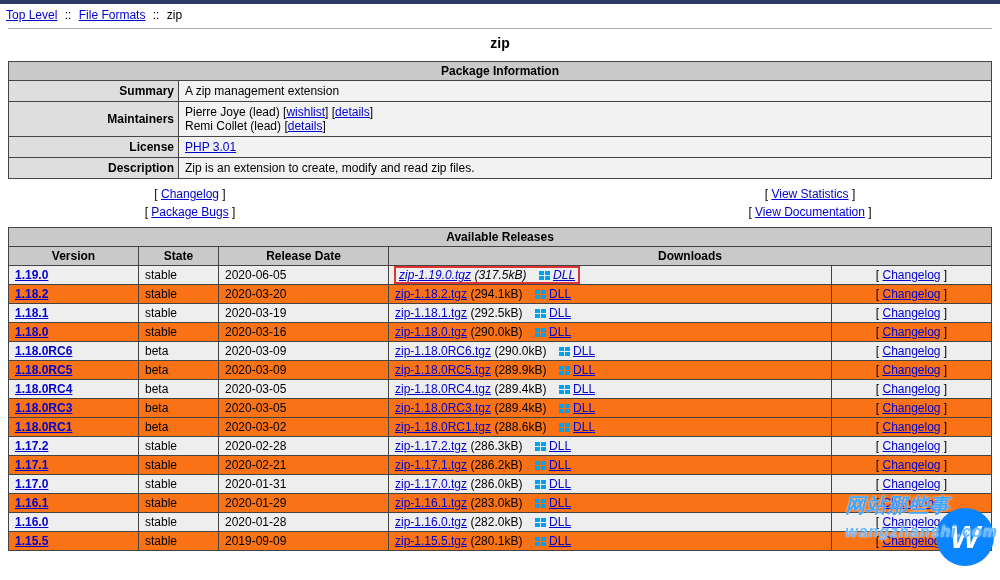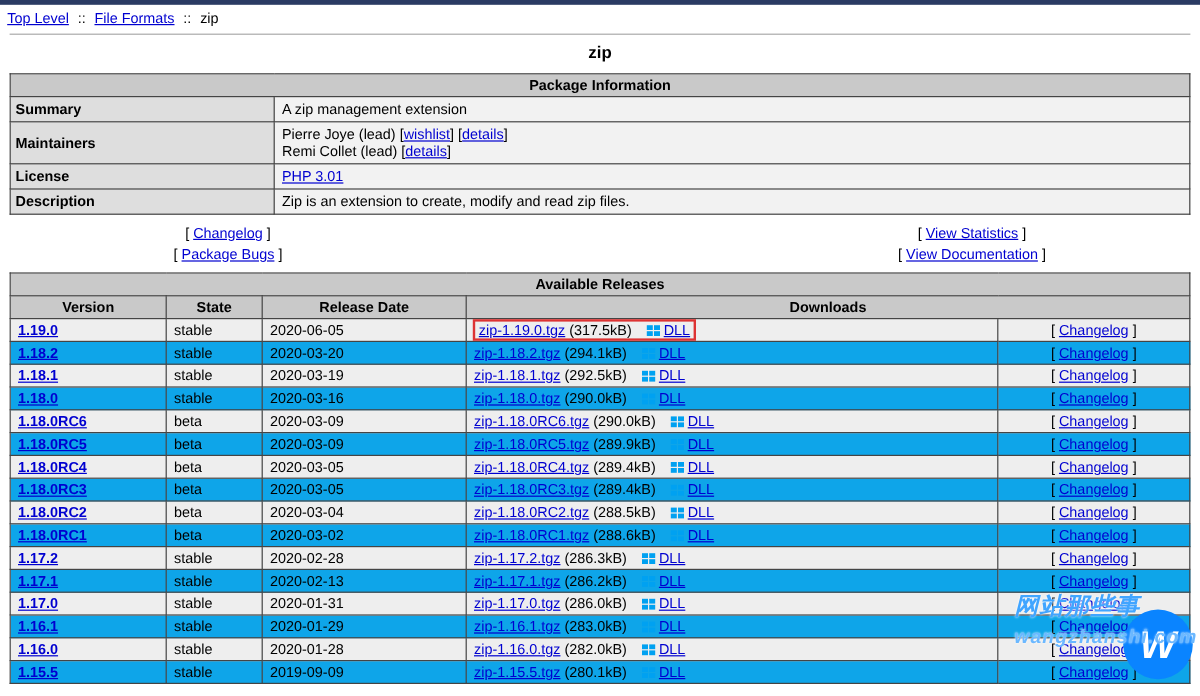--- a/index.html
+++ b/index.html
@@ -19,41 +19,41 @@
   h2.pkg-title { text-align:center; margin:6px 0 10px 0; font-size:14px; font-weight:bold; }
 
   .box { margin: 0 8px 8px 8px; }
   table { border-collapse: collapse; width:100%;border-radius:20px; }
   .outer { border:1px solid #444; }
   th.section-head {
     background:#c9c9c9; text-align:center; font-weight:bold;
     border:1px solid #444; padding:2px 4px; font-size:12px;
   }
   td.label {
-    background:#dedede; width:220px; text-align:left; font-weight:bold;
+    background:#dedede; width:170px; text-align:right; font-weight:bold;
     border:1px solid #444; padding:2px 4px;
   }
   td.val { background:#f2f2f2; border:1px solid #444; padding:3px 6px; }
 
   .linksrow { display:flex; justify-content:space-between; margin: 6px 60px 4px 60px; }
   .linksrow .col { text-align:center; min-width:260px; }
   .linksrow .col div { margin-bottom:4px; }
 
   
   .rel th { background:#c9c9c9; border:1px solid #444; padding:2px 4px; text-align:center; font-weight:bold; }
   .rel td { border:1px solid #444; padding:2px 6px; background:#eeeeee; font-size:12px; }
-  .rel tr.even td { background:#0ea5e9; }
+  .rel tr.even td { background:#f97316; }
   .rel td.version { text-align:left; font-weight:bold; width:130px; }
   .rel td.state { width:80px; }
   .rel td.date { width:170px; }
   .rel td.dl { }
   .rel td.chlog { text-align:center; width:160px; }
   .win-icon { display:inline-block; width:12px; height:10px; vertical-align:middle; margin:0 2px 0 6px; }
   .win-icon span { display:block; float:left; width:5px; height:4px; background:#00a1f1; margin:0 1px 1px 0; }
-  .highlight { outline:2px solid #d33; outline-offset:-1px; padding:1px 4px; }
+  .highlight { outline:2px solid #d33; outline-offset:-1px; padding:1px 4px;font-style:italic; }
 
   
   .wm { position:absolute; right:6px; top:508px; pointer-events:none; }
   .wm-circle { width:58px; height:58px; border-radius:50%; background:#0a84ff; display:inline-flex; align-items:center; justify-content:center; color:#fff; font-size:32px; font-weight:bold; font-style:italic; }
   .wm-text { position:absolute; right:2px; top:492px; color:#41a5ff; font-style:italic; font-weight:bold; font-size:20px; letter-spacing:1px; text-shadow:0 0 2px #fff; pointer-events:none; }
 </style>
 </head>
 <body>
 
 <div class="topbar"></div>
@@ -175,45 +175,38 @@
           <td class="dl"><span class=""><a href="#">zip-1.18.0RC4.tgz</a> (289.4kB) &nbsp;<span class="win-icon"><span></span><span></span><span></span><span></span></span><a href="#">DLL</a></span></td>
           <td class="chlog">[ <a href="#">Changelog</a> ]</td>
         </tr>
         <tr class="even">
           <td class="version"><a href="#">1.18.0RC3</a></td>
           <td class="state">beta</td>
           <td class="date">2020-03-05</td>
           <td class="dl"><span class=""><a href="#">zip-1.18.0RC3.tgz</a> (289.4kB) &nbsp;<span class="win-icon"><span></span><span></span><span></span><span></span></span><a href="#">DLL</a></span></td>
           <td class="chlog">[ <a href="#">Changelog</a> ]</td>
         </tr>
-        <tr>
-          <td class="version"><a href="#">1.18.0RC2</a></td>
-          <td class="state">beta</td>
-          <td class="date">2020-03-04</td>
-          <td class="dl"><span class=""><a href="#">zip-1.18.0RC2.tgz</a> (288.5kB) &nbsp;<span class="win-icon"><span></span><span></span><span></span><span></span></span><a href="#">DLL</a></span></td>
-          <td class="chlog">[ <a href="#">Changelog</a> ]</td>
-        </tr>
         <tr class="even">
           <td class="version"><a href="#">1.18.0RC1</a></td>
           <td class="state">beta</td>
           <td class="date">2020-03-02</td>
           <td class="dl"><span class=""><a href="#">zip-1.18.0RC1.tgz</a> (288.6kB) &nbsp;<span class="win-icon"><span></span><span></span><span></span><span></span></span><a href="#">DLL</a></span></td>
           <td class="chlog">[ <a href="#">Changelog</a> ]</td>
         </tr>
         <tr>
           <td class="version"><a href="#">1.17.2</a></td>
           <td class="state">stable</td>
           <td class="date">2020-02-28</td>
           <td class="dl"><span class=""><a href="#">zip-1.17.2.tgz</a> (286.3kB) &nbsp;<span class="win-icon"><span></span><span></span><span></span><span></span></span><a href="#">DLL</a></span></td>
           <td class="chlog">[ <a href="#">Changelog</a> ]</td>
         </tr>
         <tr class="even">
           <td class="version"><a href="#">1.17.1</a></td>
           <td class="state">stable</td>
-          <td class="date">2020-02-13</td>
+          <td class="date">2020-02-21</td>
           <td class="dl"><span class=""><a href="#">zip-1.17.1.tgz</a> (286.2kB) &nbsp;<span class="win-icon"><span></span><span></span><span></span><span></span></span><a href="#">DLL</a></span></td>
           <td class="chlog">[ <a href="#">Changelog</a> ]</td>
         </tr>
         <tr>
           <td class="version"><a href="#">1.17.0</a></td>
           <td class="state">stable</td>
           <td class="date">2020-01-31</td>
           <td class="dl"><span class=""><a href="#">zip-1.17.0.tgz</a> (286.0kB) &nbsp;<span class="win-icon"><span></span><span></span><span></span><span></span></span><a href="#">DLL</a></span></td>
           <td class="chlog">[ <a href="#">Changelog</a> ]</td>
         </tr>

